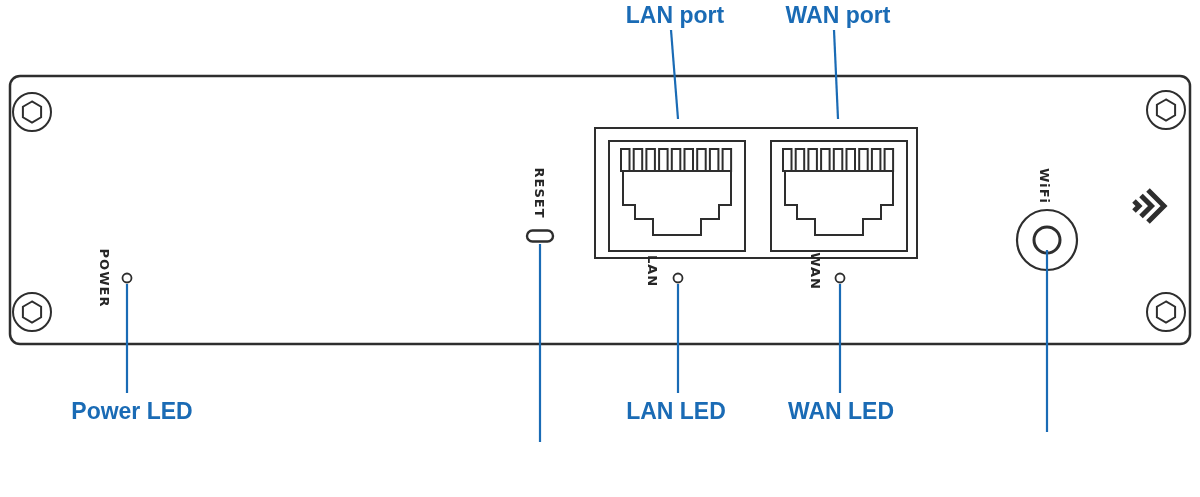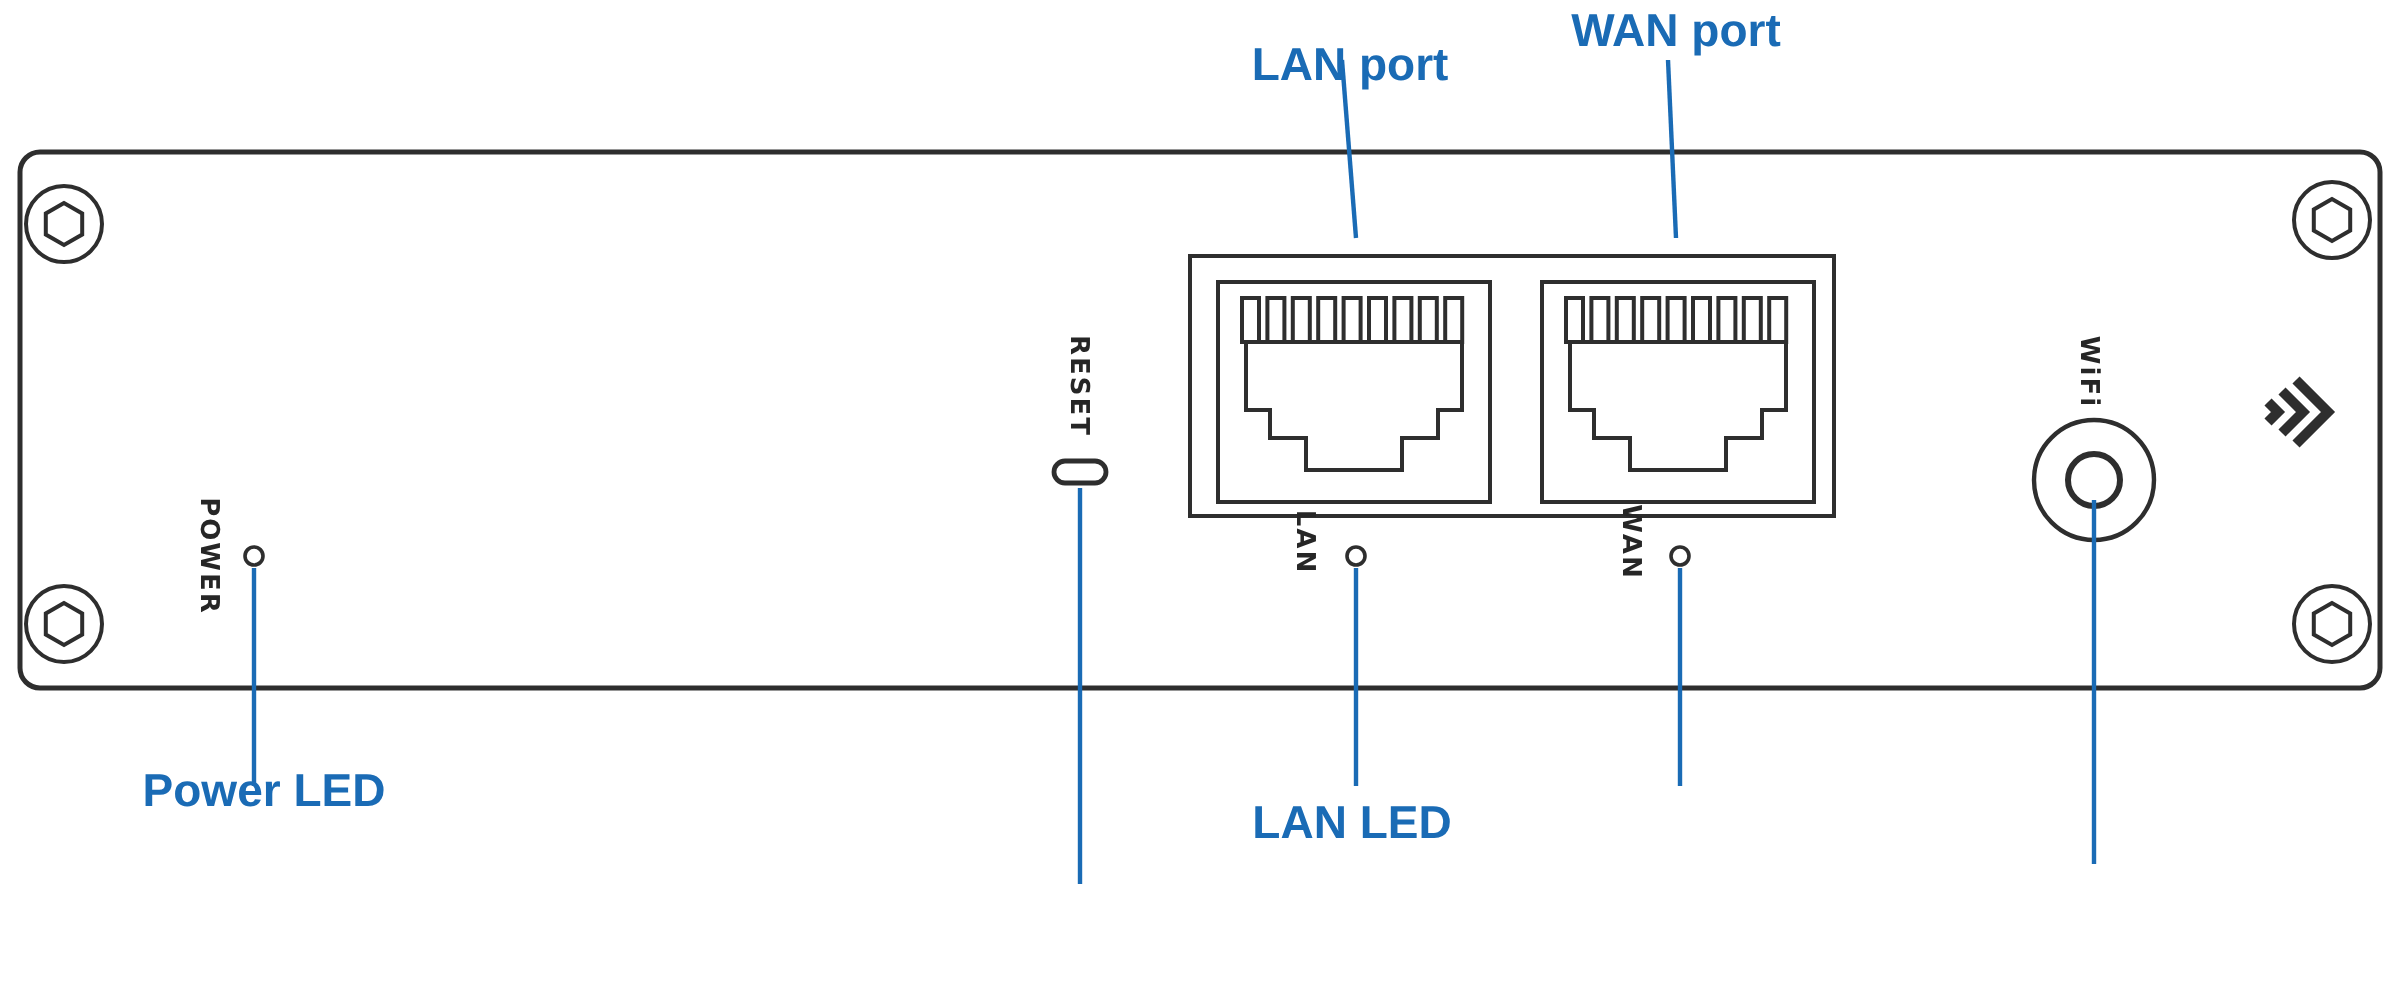--- a/index.html
+++ b/index.html
@@ -90,18 +90,19 @@
       <line x1="1047" y1="250" x2="1047" y2="432"></line>
     </g>
   </svg>
 
   <div class="vlabel" style="left:104px;top:278px">POWER</div>
   <div class="vlabel" style="left:539px;top:193px">RESET</div>
   <div class="vlabel" style="left:652px;top:271px">LAN</div>
   <div class="vlabel" style="left:815px;top:271px">WAN</div>
   <div class="vlabel" style="left:1044px;top:186px">WiFi</div>
 
-  <div class="callout" style="left:675px;top:19px">LAN port</div>
+  <div class="callout" style="left:675px;top:2px">LAN port</div>
   <div class="callout" style="left:838px;top:2px">WAN port</div>
-  <div class="callout" style="left:132px;top:382px">Power LED</div>
+  <div class="callout" style="left:132px;top:398px">Power LED</div>
   <div class="callout" style="left:676px;top:398px">LAN LED</div>
+  <div class="callout" style="left:841px;top:398px">WAN LED</div>
 
 </div>
 
 </body></html>

